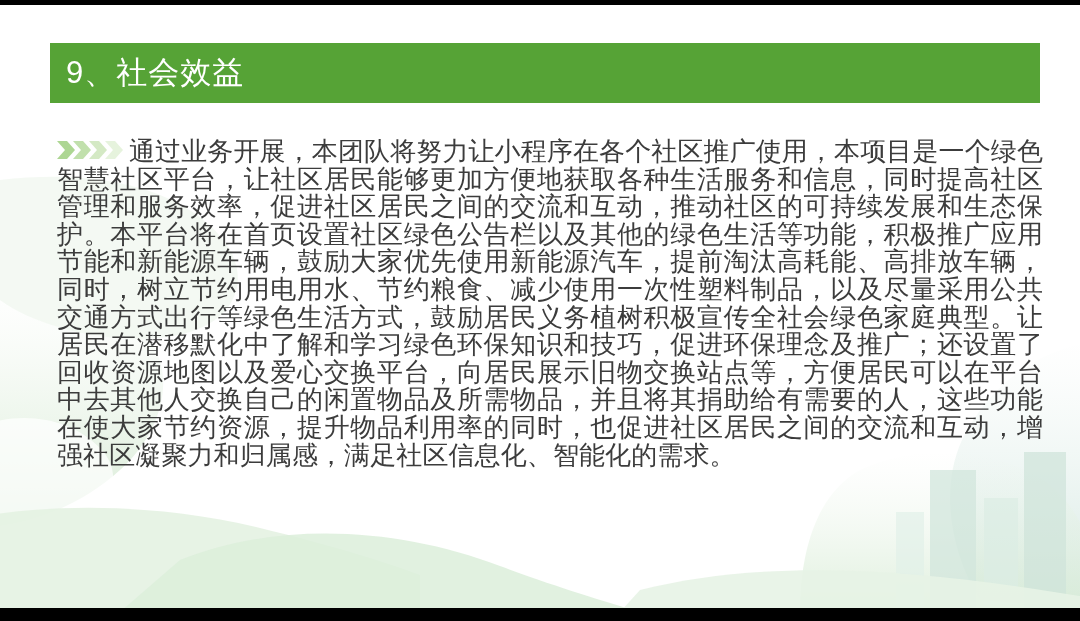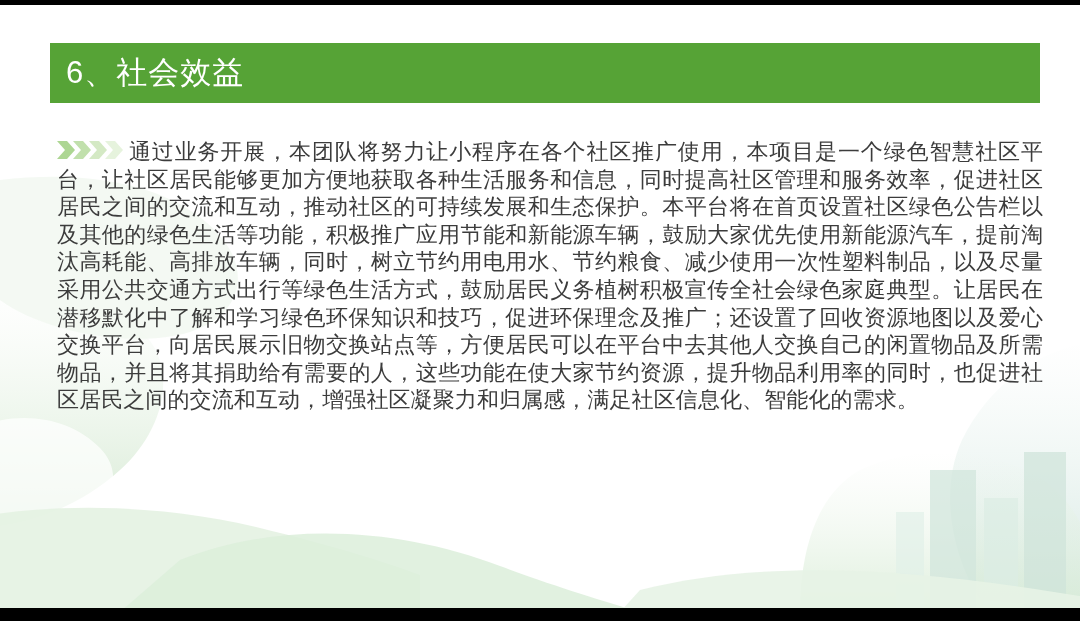--- a/index.html
+++ b/index.html
@@ -75,21 +75,21 @@
   .chevrons {
     position: absolute;
     left: 0px;
     top: 1px;
     width: 72px;
     height: 22px;
     z-index: 21;
   }
   .para {
     color: #3c3c3c;
-    font-size: 22px;
+    font-size: 26px;
     line-height: 27.6px;
     text-align: justify;
     text-align-last: left;
     text-justify: inter-character;
     margin: 0;
     letter-spacing: 0.1px;
     font-family: "Liberation Serif", "DejaVu Serif", serif;
   }
   .para.first {
     text-indent: 72px;
@@ -143,21 +143,21 @@
     <rect x="1024" y="452" width="42" height="160" fill="#cfe3d9" opacity="0.72"></rect>
     <rect x="896" y="512" width="28" height="100" fill="#e0efe8" opacity="0.65"></rect>
 
     <path d="M 640 590 C 760 560, 900 566, 1080 596 L 1080 612 L 620 612 Z" fill="#e7f3e6" opacity="0.9"></path>
 
     <path d="M 0 180 C 120 166, 200 200, 230 250 C 250 286, 230 320, 190 332
              C 130 350, 40 330, 0 300 Z" fill="#f1f8f0" opacity="0.8"></path>
   </svg>
 
   <div class="title-banner">
-    <span class="title-text">6、社会效益</span>
+    <span class="title-text">9、社会效益</span>
   </div>
 
   <div class="content">
 
     <svg class="chevrons" viewBox="0 0 72 22">
       <path d="M 0 2 L 10 2 L 18 11 L 10 20 L 0 20 L 8 11 Z" fill="#a9d48d" opacity="0.95"></path>
       <path d="M 16 2 L 26 2 L 34 11 L 26 20 L 16 20 L 24 11 Z" fill="#b6da9d" opacity="0.85"></path>
       <path d="M 32 2 L 42 2 L 50 11 L 42 20 L 32 20 L 40 11 Z" fill="#c5e2b0" opacity="0.75"></path>
       <path d="M 48 2 L 58 2 L 66 11 L 58 20 L 48 20 L 56 11 Z" fill="#d6ebc6" opacity="0.6"></path>
     </svg>

